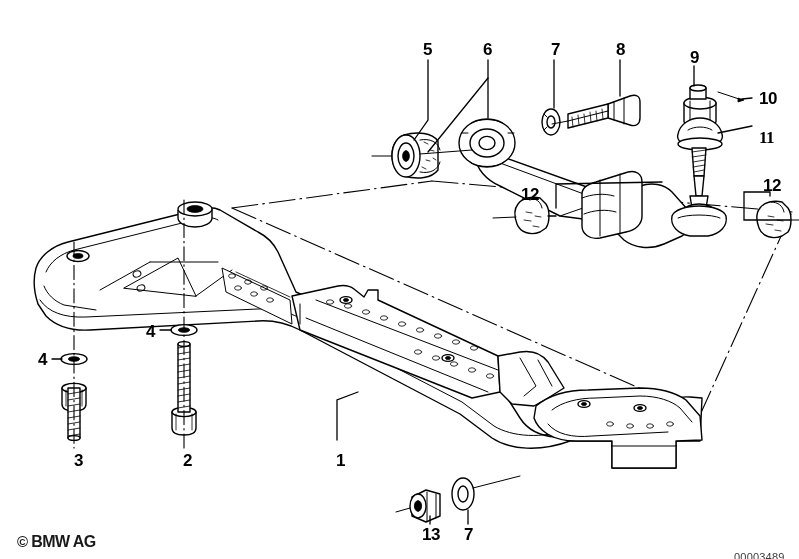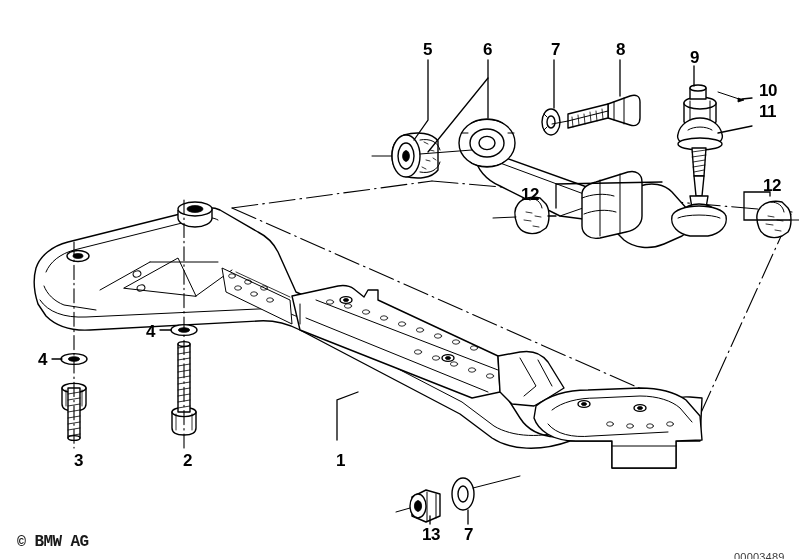--- a/index.html
+++ b/index.html
@@ -32,21 +32,21 @@
     font-size: 17px;
     color: #000000;
     line-height: 1;
     letter-spacing: -0.5px;
     user-select: none;
   }
   #copyright {
     position: absolute;
     left: 17px;
     top: 533px;
-    font-family: Liberation Mono, monospace;
+    font-family: Liberation Sans, sans-serif;
     font-weight: bold;
     font-size: 16px;
     letter-spacing: -0.6px;
     color: #1a1a1a;
     white-space: nowrap;
   }
   #copyright .mark {
     font-size: 15px;
   }
   #drawing-number {
@@ -527,22 +527,22 @@
     <span class="callout-label" style="left:336px; top:452px;">1</span>
     <span class="callout-label" style="left:183px; top:452px;">2</span>
     <span class="callout-label" style="left:74px;  top:452px;">3</span>
     <span class="callout-label" style="left:38px;  top:351px;">4</span>
     <span class="callout-label" style="left:146px; top:323px;">4</span>
     <span class="callout-label" style="left:423px; top:41px;">5</span>
     <span class="callout-label" style="left:483px; top:41px;">6</span>
     <span class="callout-label" style="left:551px; top:41px;">7</span>
     <span class="callout-label" style="left:616px; top:41px;">8</span>
     <span class="callout-label" style="left:690px; top:49px;">9</span>
-    <span class="callout-label" style="left:759px; top:82px;">10</span>
-    <span class="callout-label" style="left:759px; top:103px;">11</span>
+    <span class="callout-label" style="left:759px; top:90px;">10</span>
+    <span class="callout-label" style="left:759px; top:129px;font-family:Liberation Serif, serif;">11</span>
     <span class="callout-label" style="left:521px; top:186px;">12</span>
     <span class="callout-label" style="left:763px; top:177px;">12</span>
     <span class="callout-label" style="left:422px; top:526px;text-align:right;">13</span>
     <span class="callout-label" style="left:464px; top:526px;">7</span>
   </div>
 
   <div id="copyright"><span class="mark">©</span> <span>BMW AG</span></div>
 
   <div id="drawing-number">00003489</div>
 

